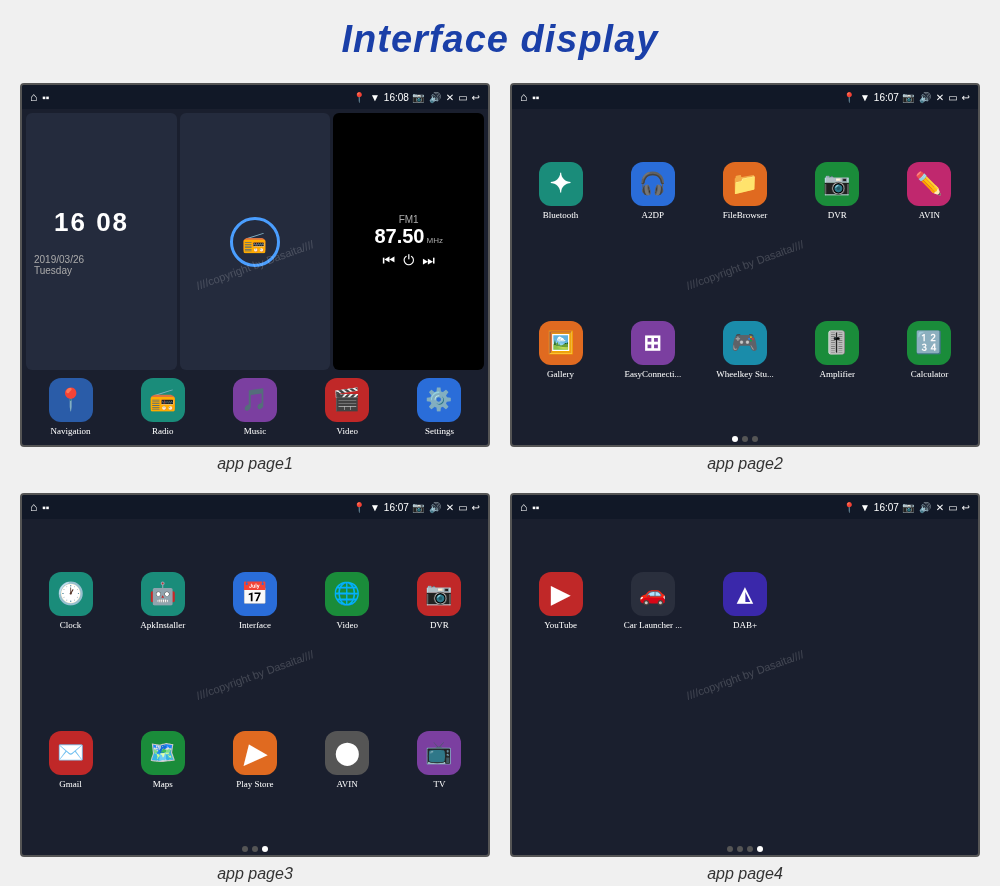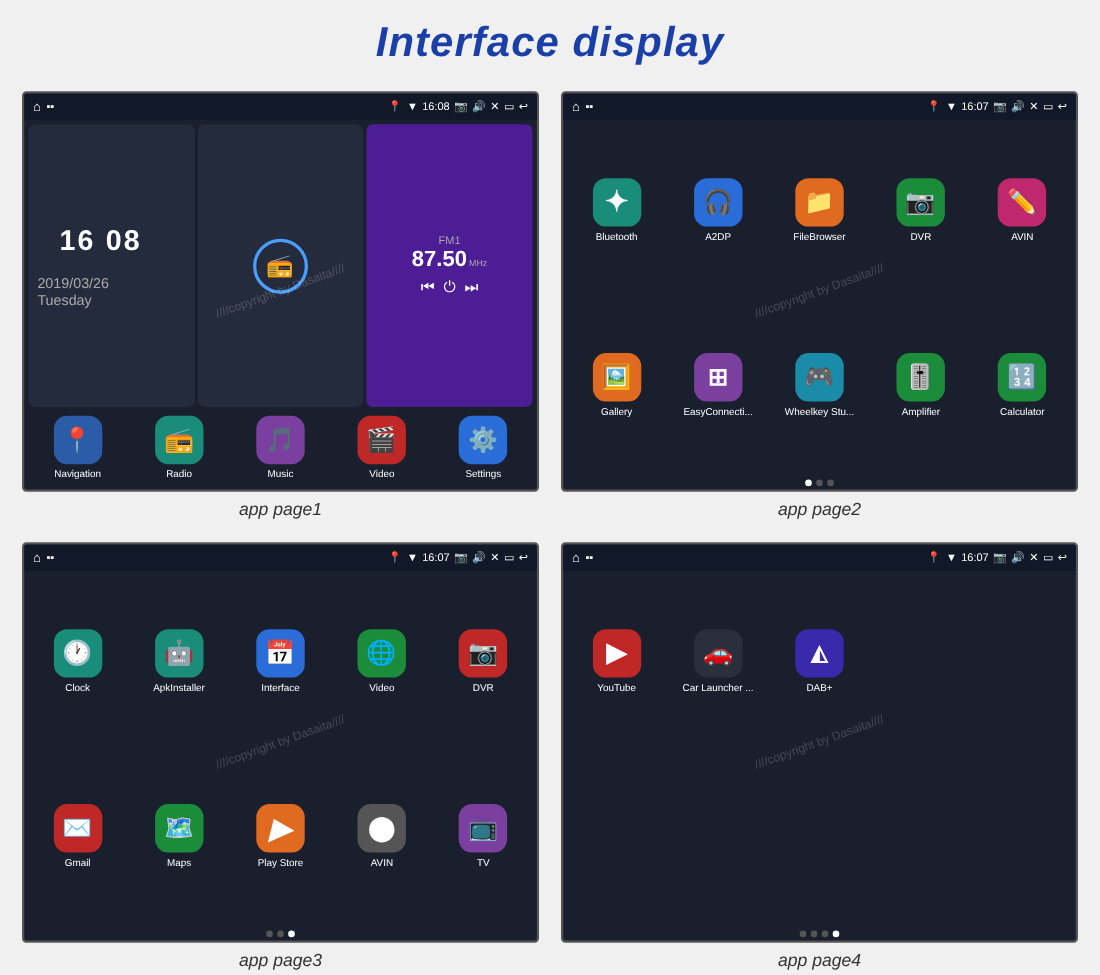--- a/index.html
+++ b/index.html
@@ -98,20 +98,21 @@
       justify-content: center;
       font-size: 22px;
       color: white;
       font-weight: bold;
     }
 
     .app-label {
       font-size: 9px;
       color: #fff;
       line-height: 1.2;
+      font-family: Liberation Serif, serif;
     }
     .page1-top {
       display: grid;
       grid-template-columns: 1fr 1fr 1fr;
       gap: 3px;
       padding: 4px;
       flex: 1;
     }
     .time-widget {
       background: #242b3d;
@@ -122,21 +123,21 @@
       padding: 6px 8px;
     }
     .time-big {
       font-size: 26px;
       font-weight: bold;
       color: #fff;
       letter-spacing: 2px;
       margin-left: 20px;
     }
     .time-date {
-      font-size: 13px;
+      font-size: 10px;
       color: #aaa;
       margin-top: 16px;
     }
     .radio-widget {
       background: #242b3d;
       border-radius: 6px;
       display: flex;
       align-items: center;
       justify-content: center;
     }
@@ -145,21 +146,21 @@
       height: 50px;
       border-radius: 50%;
       border: 3px solid #4a9eff;
       display: flex;
       align-items: center;
       justify-content: center;
       font-size: 20px;
       color: #4a9eff;
     }
     .fm-widget {
-      background: #4c1d95;
+      background: #000000;
       border-radius: 6px;
       display: flex;
       flex-direction: column;
       align-items: center;
       justify-content: center;
       padding: 4px;
     }
     .fm-label {
       font-size: 10px;
       color: #aaa;

